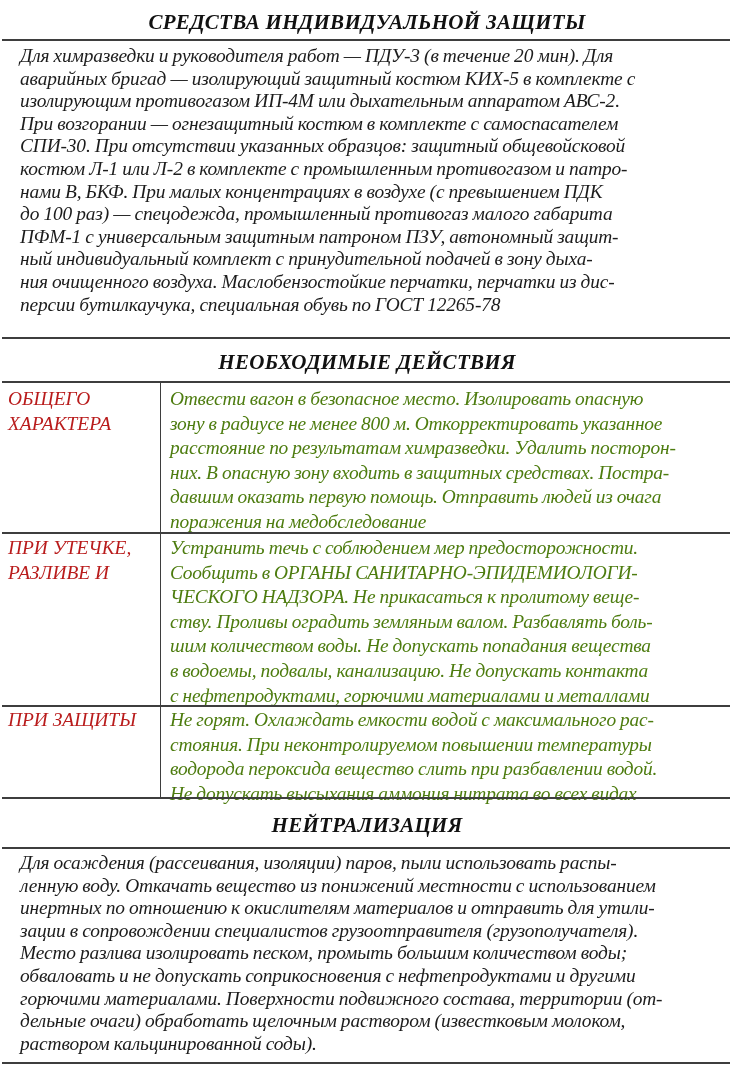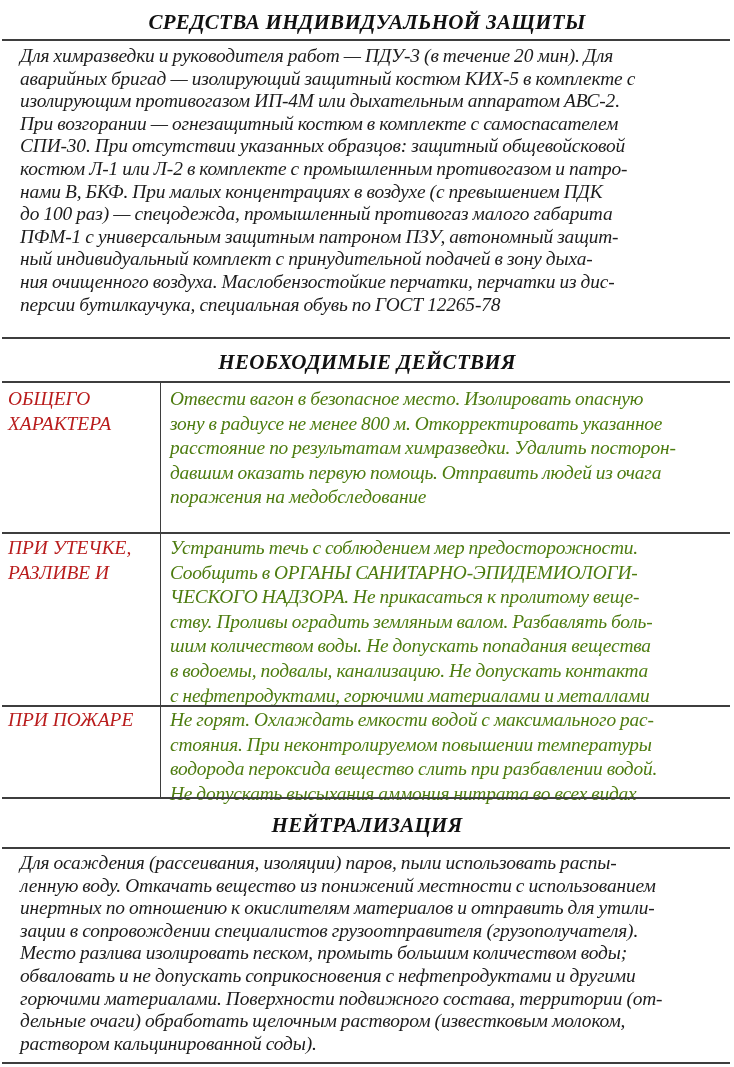--- a/index.html
+++ b/index.html
@@ -113,20 +113,21 @@
   <div class="vline" style="top:383px; height:414px;"></div>
 
   <div class="rowlabel" style="top:387px;">
     <span class="ln">ОБЩЕГО</span>
     <span class="ln">ХАРАКТЕРА</span>
   </div>
   <div class="rowtext" style="top:387px;">
     <span class="ln">Отвести вагон в безопасное место. Изолировать опасную</span>
     <span class="ln">зону в радиусе не менее 800 м. Откорректировать указанное</span>
     <span class="ln">расстояние по результатам химразведки. Удалить посторон-</span>
+    <span class="ln">них. В опасную зону входить в защитных средствах. Постра-</span>
     <span class="ln">давшим оказать первую помощь. Отправить людей из очага</span>
     <span class="ln">поражения на медобследование</span>
   </div>
   <div class="rule" style="top:532px;"></div>
 
   <div class="rowlabel" style="top:536px;">
     <span class="ln">ПРИ УТЕЧКЕ,</span>
     <span class="ln">РАЗЛИВЕ  И</span>
   </div>
   <div class="rowtext" style="top:536px;">
@@ -134,21 +135,21 @@
     <span class="ln">Сообщить в ОРГАНЫ САНИТАРНО-ЭПИДЕМИОЛОГИ-</span>
     <span class="ln">ЧЕСКОГО НАДЗОРА. Не прикасаться к пролитому веще-</span>
     <span class="ln">ству. Проливы оградить земляным валом. Разбавлять боль-</span>
     <span class="ln">шим количеством воды. Не допускать попадания вещества</span>
     <span class="ln">в водоемы,  подвалы,  канализацию. Не допускать контакта</span>
     <span class="ln">с нефтепродуктами, горючими материалами и металлами</span>
   </div>
   <div class="rule" style="top:705px;"></div>
 
   <div class="rowlabel" style="top:708px;">
-    <span class="ln">ПРИ ПОЖАРЕ</span>
+    <span class="ln">ПРИ ЗАЩИТЫ</span>
   </div>
   <div class="rowtext" style="top:708px;">
     <span class="ln">Не горят. Охлаждать емкости водой с максимального рас-</span>
     <span class="ln">стояния. При неконтролируемом  повышении температуры</span>
     <span class="ln">водорода пероксида вещество слить при разбавлении водой.</span>
     <span class="ln">Не допускать высыхания аммония нитрата во всех видах</span>
   </div>
   <div class="rule" style="top:797px;"></div>
 
   <div class="heading" style="top:813px;">НЕЙТРАЛИЗАЦИЯ</div>

